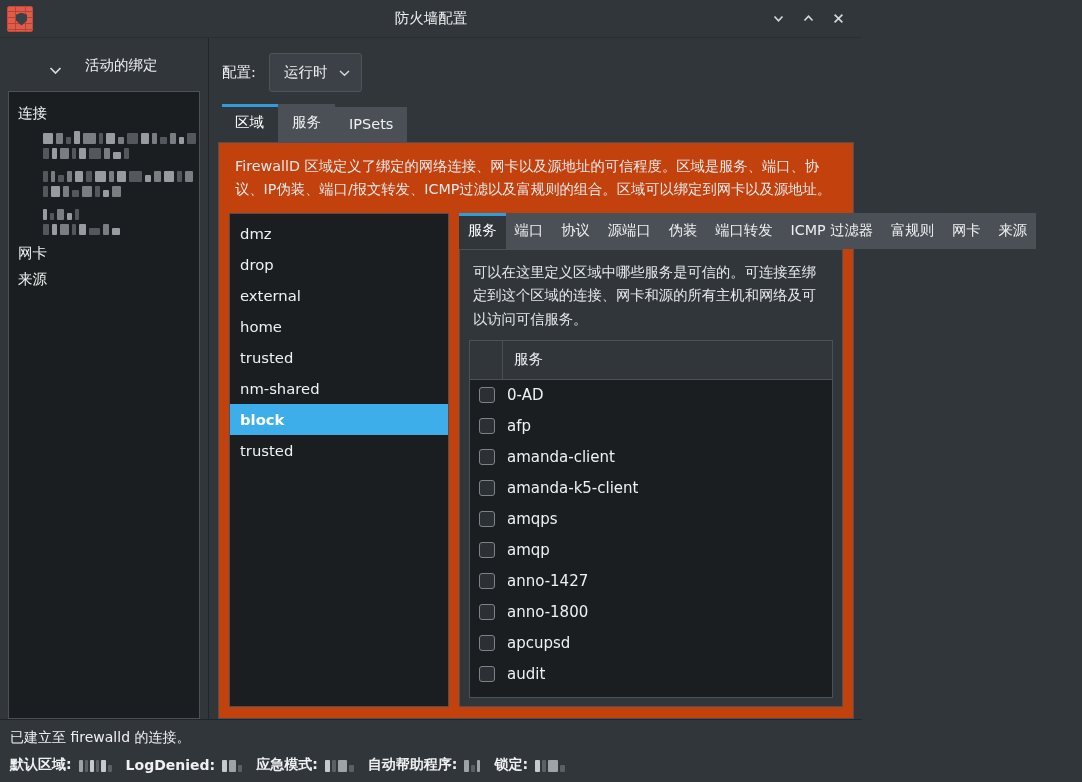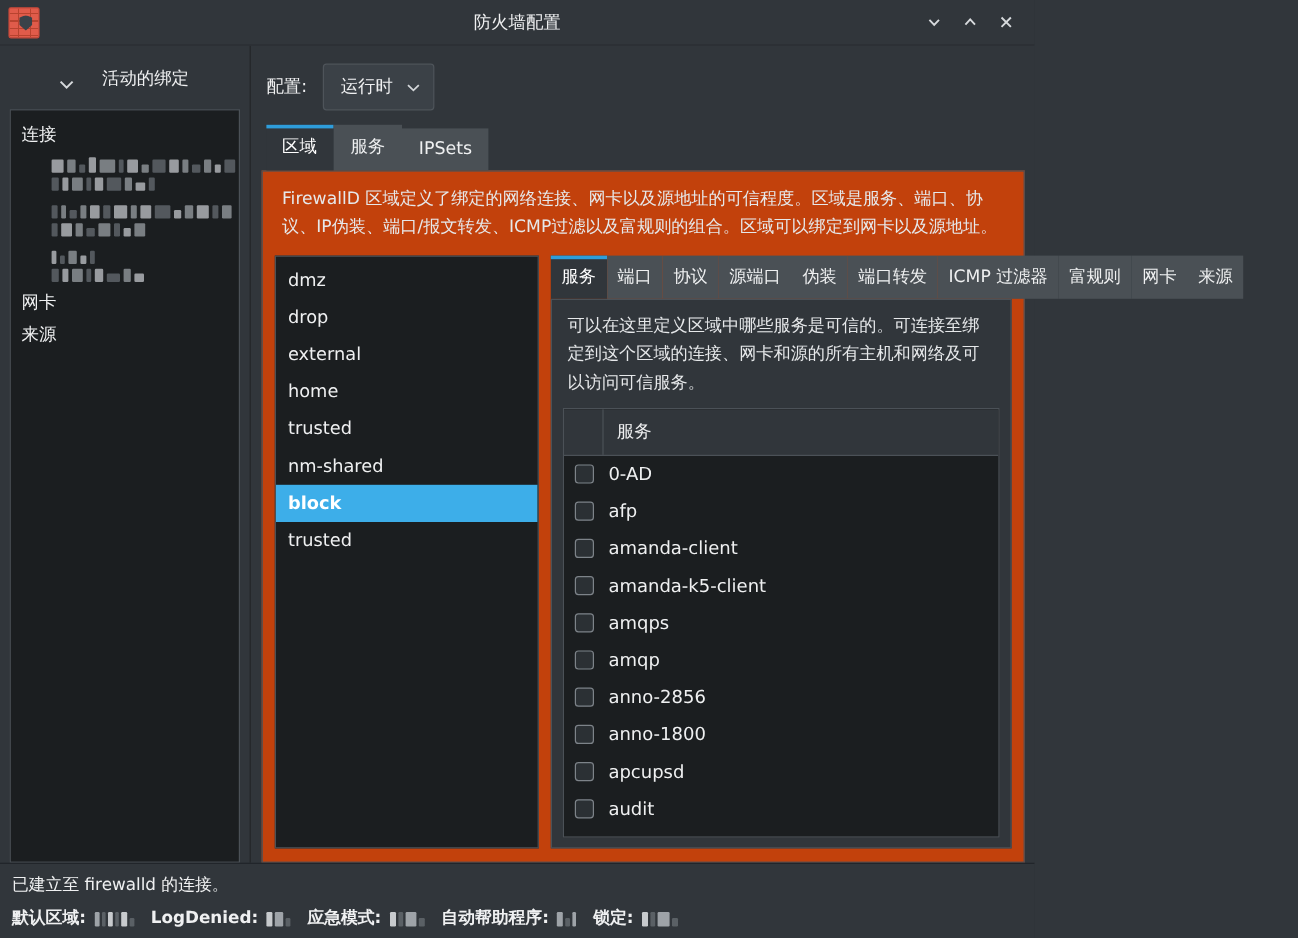--- a/index.html
+++ b/index.html
@@ -416,21 +416,21 @@
                   <div class="trow">
                     <div class="cell-check">
                         <div class="cbox"></div>
                       </div>
                     <div class="cell-name">amqp</div>
                   </div>
                   <div class="trow">
                     <div class="cell-check">
                         <div class="cbox"></div>
                       </div>
-                    <div class="cell-name">anno-2856</div>
+                    <div class="cell-name">anno-1427</div>
                   </div>
                   <div class="trow">
                     <div class="cell-check">
                         <div class="cbox"></div>
                       </div>
                     <div class="cell-name">anno-1800</div>
                   </div>
                   <div class="trow">
                     <div class="cell-check">
                         <div class="cbox"></div>

